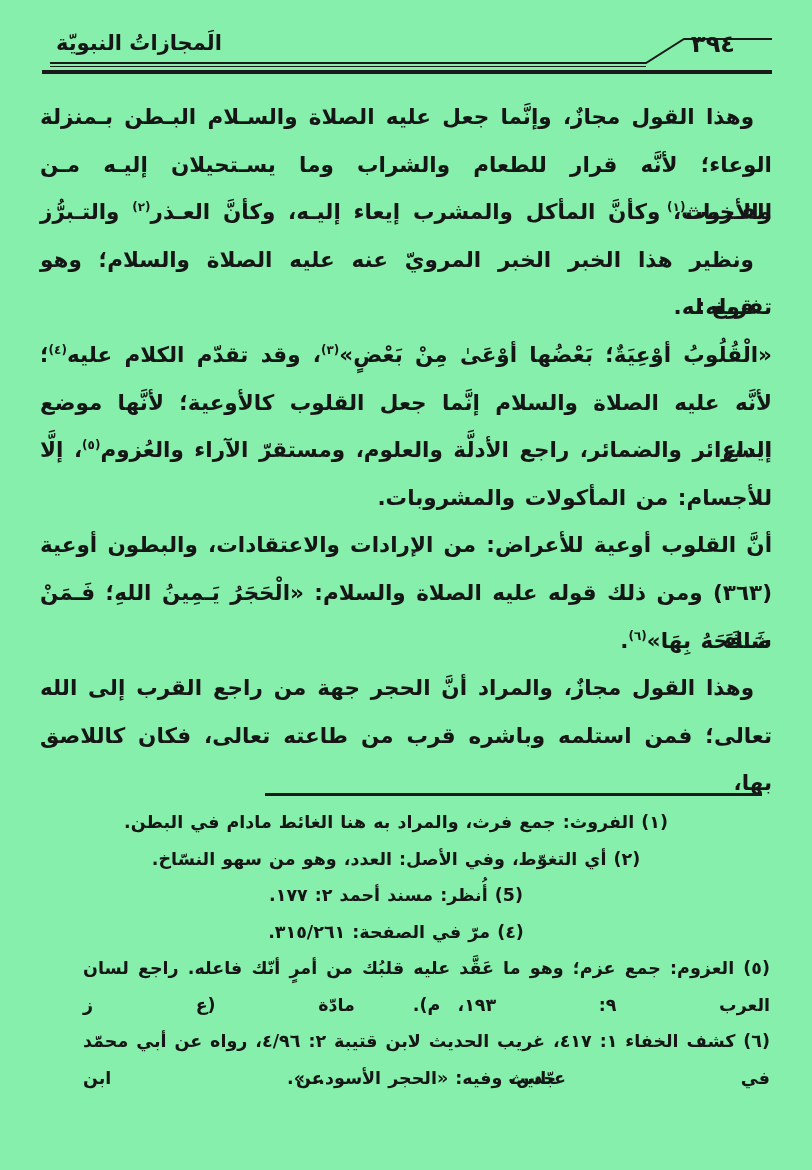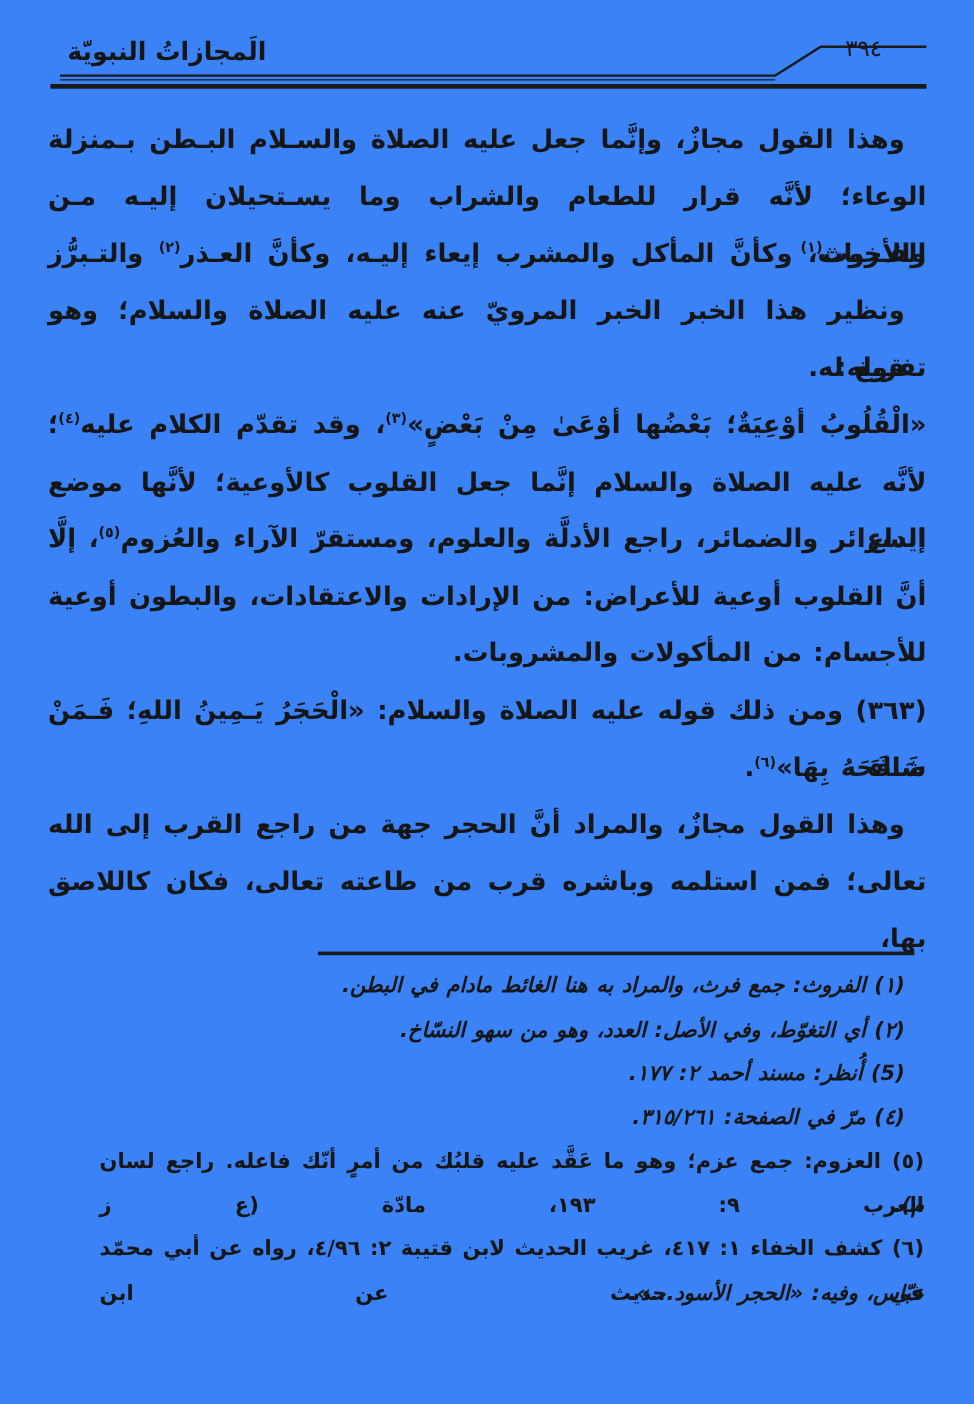--- a/index.html
+++ b/index.html
@@ -1,38 +1,38 @@
 <!DOCTYPE html>
 <html lang="ar"><head>
 <meta charset="utf-8">
 <style>
   html,body{margin:0;padding:0;background:#fdfdfa;}
   .page{
     position:relative;width:812px;height:1170px;overflow:hidden;
-    background:#3b82f6;color:#161616;
+    background:#86efac;color:#161616;
     font-family:"DejaVu Sans",sans-serif;direction:rtl;
   }
   
   .hdr-title{position:absolute;left:56px;top:31px;font-size:21px;font-weight:bold;}
-  .hdr-pagenum{position:absolute;right:77px;top:30px;font-size:19px;font-weight:normal;letter-spacing:1px;}
+  .hdr-pagenum{position:absolute;right:77px;top:30px;font-size:24px;font-weight:bold;letter-spacing:1px;}
   .hdr-rule{position:absolute;top:0;left:0;}
   
   .body-block{position:absolute;top:93px;right:40px;left:40px;}
   .bline{height:47.6px;line-height:47.6px;font-size:21.5px;font-weight:bold;word-spacing:2px;}
   .bline.justify{text-align:justify;text-align-last:justify;}
   .bline.right{text-align:right;}
   .bline.indent{padding-right:18px;}
   .hadith{font-weight:bold;}
   sup.fnref{font-size:12px;line-height:0;font-weight:bold;}
   
   .fnsep{position:absolute;top:793px;left:265px;right:50px;height:2.5px;background:#1a1a1a;}
   .fn-block{position:absolute;top:804px;right:42px;left:38px;}
   .fline{height:36.5px;line-height:36.5px;font-size:17.5px;font-weight:bold;word-spacing:1px;margin-left:45px;}
   .fline.justify{text-align:justify;text-align-last:justify;}
-  .fline.right{text-align:right;font-style:italic;}
+  .fline.right{text-align:center;}
   .fline.inset{margin-left:0;margin-right:16px;}
 </style>
 </head>
 <body>
 
 <div class="page">
 
   <svg class="hdr-rule" width="812" height="84" aria-hidden="true">
     <polyline points="50,63 646,63 684,39 772,39" fill="none" stroke="#1a1a1a" stroke-width="2"></polyline>
     <line x1="50" y1="66.5" x2="646" y2="66.5" stroke="#1a1a1a" stroke-width="1"></line>
@@ -44,22 +44,22 @@
 
   <div class="body-block">
       <div class="bline justify indent"><span>وهذا القول مجازٌ، وإنَّما جعل عليه الصلاة والسـلام البـطن بـمنزلة</span></div>
       <div class="bline justify"><span>الوعاء؛ لأنَّه قرار للطعام والشراب وما يسـتحيلان إليـه مـن الفـروث</span><sup class="fnref">(١)</sup></div>
       <div class="bline justify"><span>والأخباث، وكأنَّ المأكل والمشرب إيعاء إليـه، وكأنَّ العـذر</span><sup class="fnref">(٢)</sup><span> والتـبرُّز</span></div>
       <div class="bline justify indent"><span>ونظير هذا الخبر الخبر المرويّ عنه عليه الصلاة والسلام؛ وهو قوله:</span></div>
       <div class="bline right"><span>تفريغ له.</span></div>
       <div class="bline justify"><span class="hadith">«الْقُلُوبُ أوْعِيَةٌ؛ بَعْضُها أوْعَىٰ مِنْ بَعْضٍ»</span><sup class="fnref">(٣)</sup><span>، وقد تقدّم الكلام عليه</span><sup class="fnref">(٤)</sup><span>؛</span></div>
       <div class="bline justify"><span>لأنَّه عليه الصلاة والسلام إنَّما جعل القلوب كالأوعية؛ لأنَّها موضع إيداع</span></div>
       <div class="bline justify"><span>السرائر والضمائر، راجع الأدلَّة والعلوم، ومستقرّ الآراء والعُزوم</span><sup class="fnref">(٥)</sup><span>، إلَّا</span></div>
+      <div class="bline right"><span>للأجسام: من المأكولات والمشروبات.</span></div>
       <div class="bline justify"><span>أنَّ القلوب أوعية للأعراض: من الإرادات والاعتقادات، والبطون أوعية</span></div>
-      <div class="bline right"><span>للأجسام: من المأكولات والمشروبات.</span></div>
       <div class="bline justify"><span>(٣٦٣) ومن ذلك قوله عليه الصلاة والسلام: </span><span class="hadith">«الْحَجَرُ يَـمِينُ اللهِ؛ فَـمَنْ شَـاءَ</span></div>
       <div class="bline right"><span class="hadith">صَافَحَهُ بِهَا»</span><sup class="fnref">(٦)</sup><span>.</span></div>
       <div class="bline justify indent"><span>وهذا القول مجازٌ، والمراد أنَّ الحجر جهة من راجع القرب إلى الله</span></div>
       <div class="bline justify"><span>تعالى؛ فمن استلمه وباشره قرب من طاعته تعالى، فكان كاللاصق بها،</span></div>
     </div>
 
   <div class="fnsep"></div>
 
   <div class="fn-block">
       <div class="fline right inset">(١) الفروث: جمع فرث، والمراد به هنا الغائط مادام في البطن.</div>

